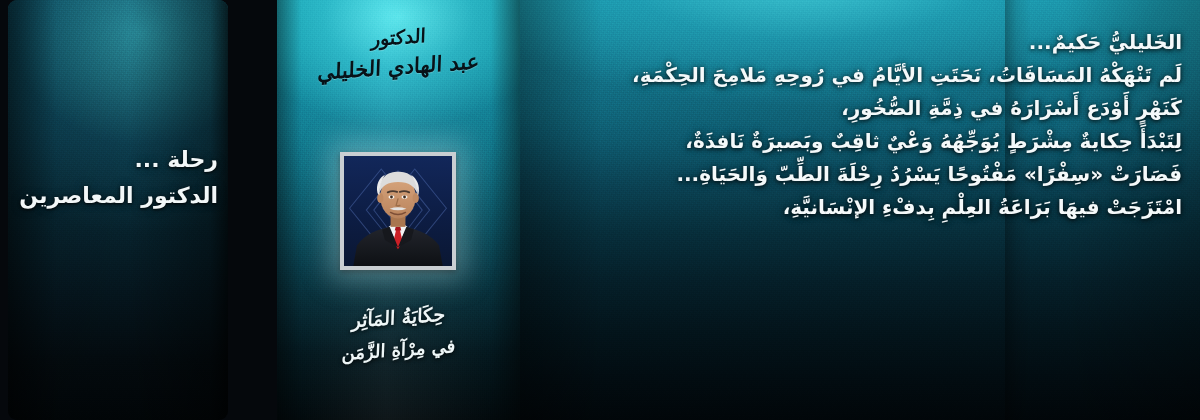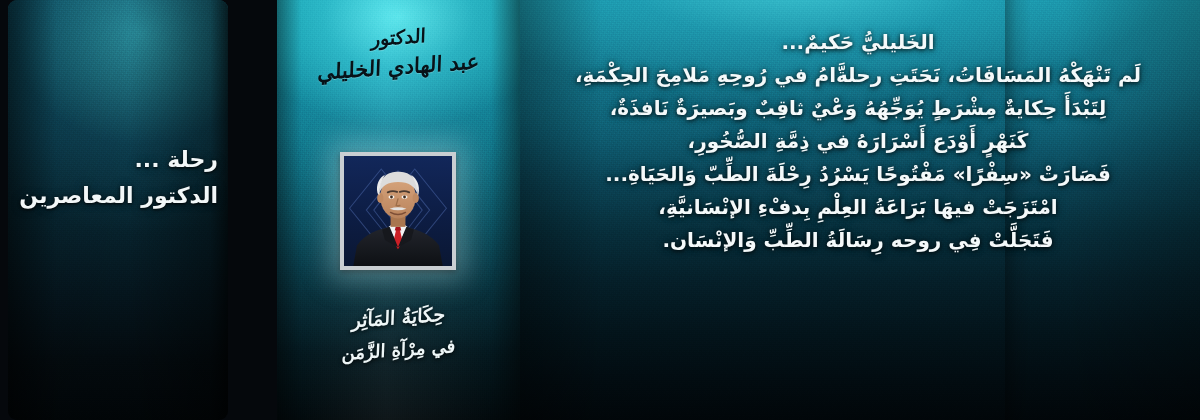--- a/index.html
+++ b/index.html
@@ -141,21 +141,21 @@
     top:26px;
     direction:rtl;
     text-align:center;
     color:#f4f9fa;
     font-family:"DejaVu Sans", sans-serif;
     font-weight:700;
     font-size:20px;
     line-height:33px;
     text-shadow:0 1px 4px rgba(0,0,0,.85), 0 0 10px rgba(0,0,0,.45);
   }
-  #poem .pl{display:block;white-space:nowrap;}
+  #poem .pl{display:block;white-space:nowrap;text-align:right;}
 </style>
 </head>
 <body>
 
 <div id="poster">
 
   <div class="panel" id="panel-left">
     <div class="noise"></div>
     <div class="vshade"></div>
     <div id="left-text">
@@ -242,22 +242,21 @@
     </svg>
   </div>
 
   <div class="panel" id="panel-right">
     <div class="noise"></div>
     <div class="seam"></div>
     <div class="vshade"></div>
 
     <div id="poem">
       <span class="pl">الخَليليُّ حَكيمٌ...</span>
-      <span class="pl">لَم تَنْهَكْهُ المَسَافَاتُ، نَحَتَتِ رحلةَّامُ في رُوحِهِ مَلامِحَ الحِكْمَةِ،</span>
+      <span class="pl">لَم تَنْهَكْهُ المَسَافَاتُ، نَحَتَتِ الأيَّامُ في رُوحِهِ مَلامِحَ الحِكْمَةِ،</span>
+      <span class="pl">كَنَهْرٍ أَوْدَع أَسْرَارَهُ في ذِمَّةِ الصُّخُورِ،</span>
       <span class="pl">لِتَبْدَأَ حِكايةٌ مِشْرَطٍ يُوَجِّهُهُ وَعْيٌ ثاقِبٌ وبَصيرَةٌ نَافذَةٌ،</span>
-      <span class="pl">كَنَهْرٍ أَوْدَع أَسْرَارَهُ في ذِمَّةِ الصُّخُورِ،</span>
       <span class="pl">فَصَارَتْ «سِفْرًا» مَفْتُوحًا يَسْرُدُ رِحْلَةَ الطِّبّ وَالحَيَاةِ...</span>
       <span class="pl">امْتَزَجَتْ فيهَا بَرَاعَةُ العِلْمِ بِدفْءِ الإنْسَانيَّةِ،</span>
-      <span class="pl">فَتَجَلَّتْ فِي روحه  رِسَالَةُ الطِّبِّ وَالإنْسَان.</span>
     </div>
   </div>
 
 </div>
 
 </body></html>

